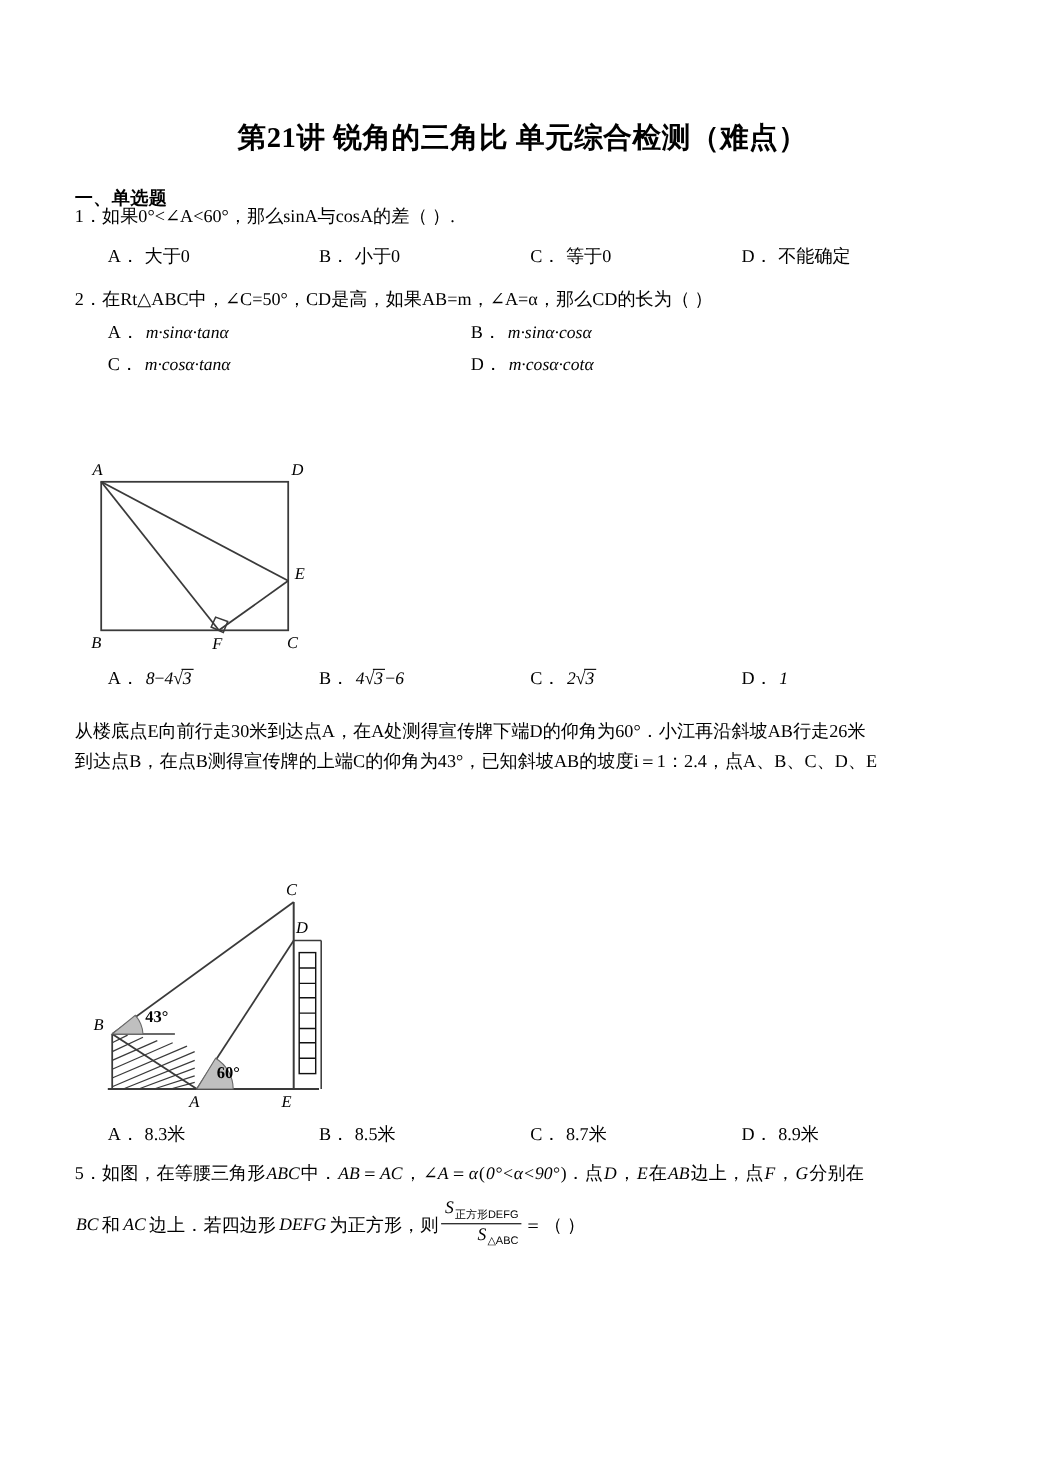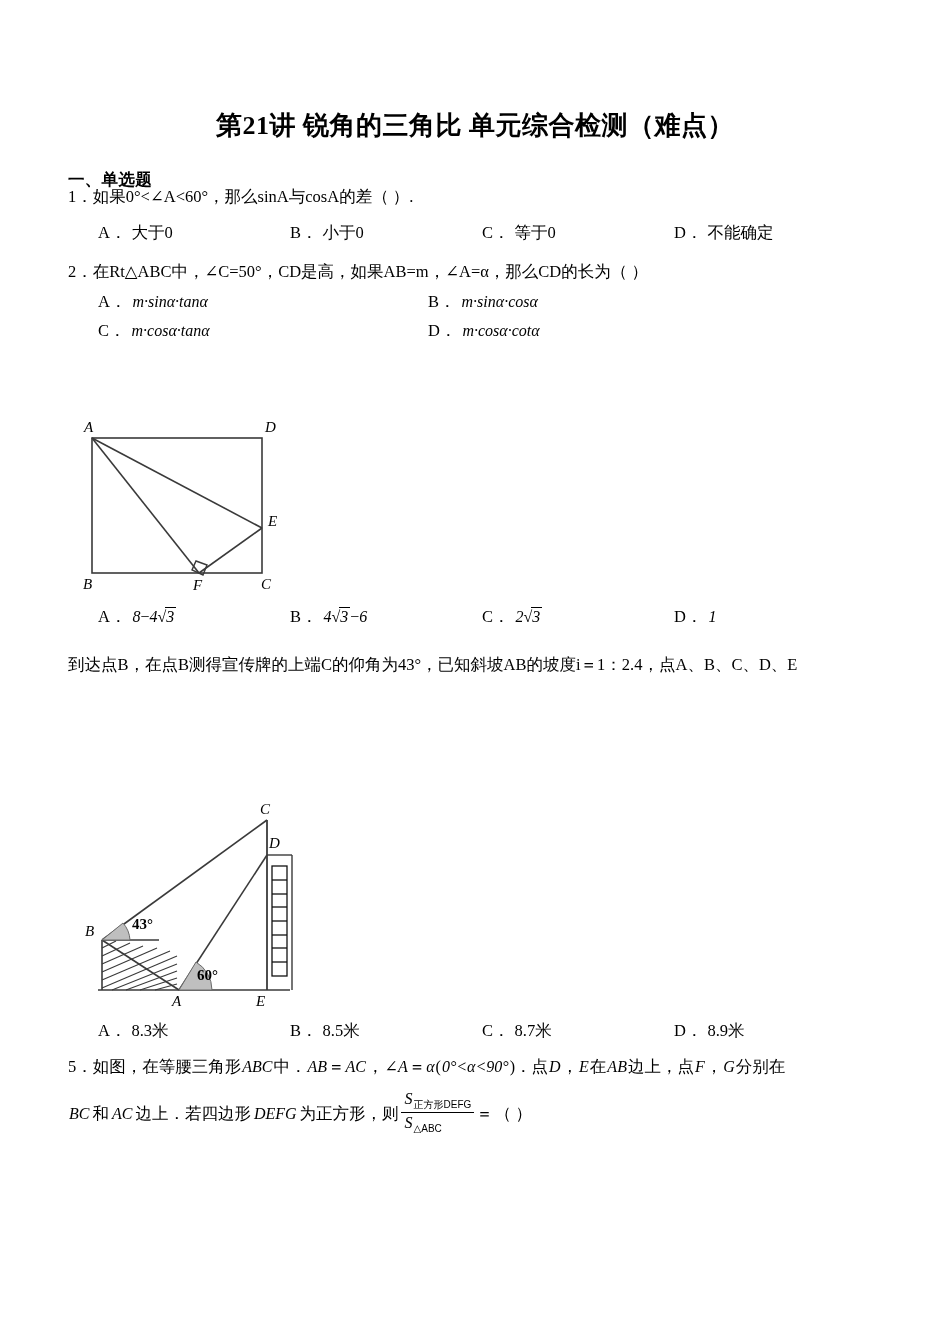--- a/index.html
+++ b/index.html
@@ -81,21 +81,21 @@
     display: inline-block;
     border-top: 1px solid #000;
     padding: 0 2px 0 1px;
     margin-left: -1px;
     font-style: italic;
   }
   .radical { font-style: normal; }
   .frac {
     display: inline-block;
     vertical-align: middle;
-    text-align: left;
+    text-align: right;
     font-size: 15px;
     line-height: 1.15;
     position: relative;
     top: -2px;
   }
   .frac .num { border-bottom: 1.2px solid #000; padding: 0 3px 1px 3px; display:block;}
   .frac .den { padding: 1px 3px 0 3px; display:block;}
   .subcn { font-size: 10px; vertical-align: sub; font-style: normal; font-family:"Liberation Sans","DejaVu Sans",sans-serif;}
   svg { display: block; }
   .fig { position: absolute; }
@@ -195,20 +195,21 @@
       <span class="opt-lbl">C．</span>
       <span class="math">2<span class="radical">√</span><span class="sqrt">3</span></span>
     </div>
     <div class="opt">
       <span class="opt-lbl">D．</span>
       <span class="math">1</span>
     </div>
   </div>
 
   <div class="q-block" style="top:652px;">
+    <div class="q-line">从楼底点E向前行走30米到达点A，在A处测得宣传牌下端D的仰角为60°．小江再沿斜坡AB行走26米</div>
     <div class="q-line">到达点B，在点B测得宣传牌的上端C的仰角为43°，已知斜坡AB的坡度i＝1：2.4，点A、B、C、D、E</div>
   </div>
 
   <div class="fig" style="left:64px; top:800px;">
     <svg width="320" height="215" viewBox="0 0 320 215">
 
       <line x1="34" y1="190" x2="226" y2="190" stroke="#3a3a3a" stroke-width="1.6"></line>
 
       <line x1="38" y1="140" x2="38" y2="190" stroke="#3a3a3a" stroke-width="1.6"></line>
 

